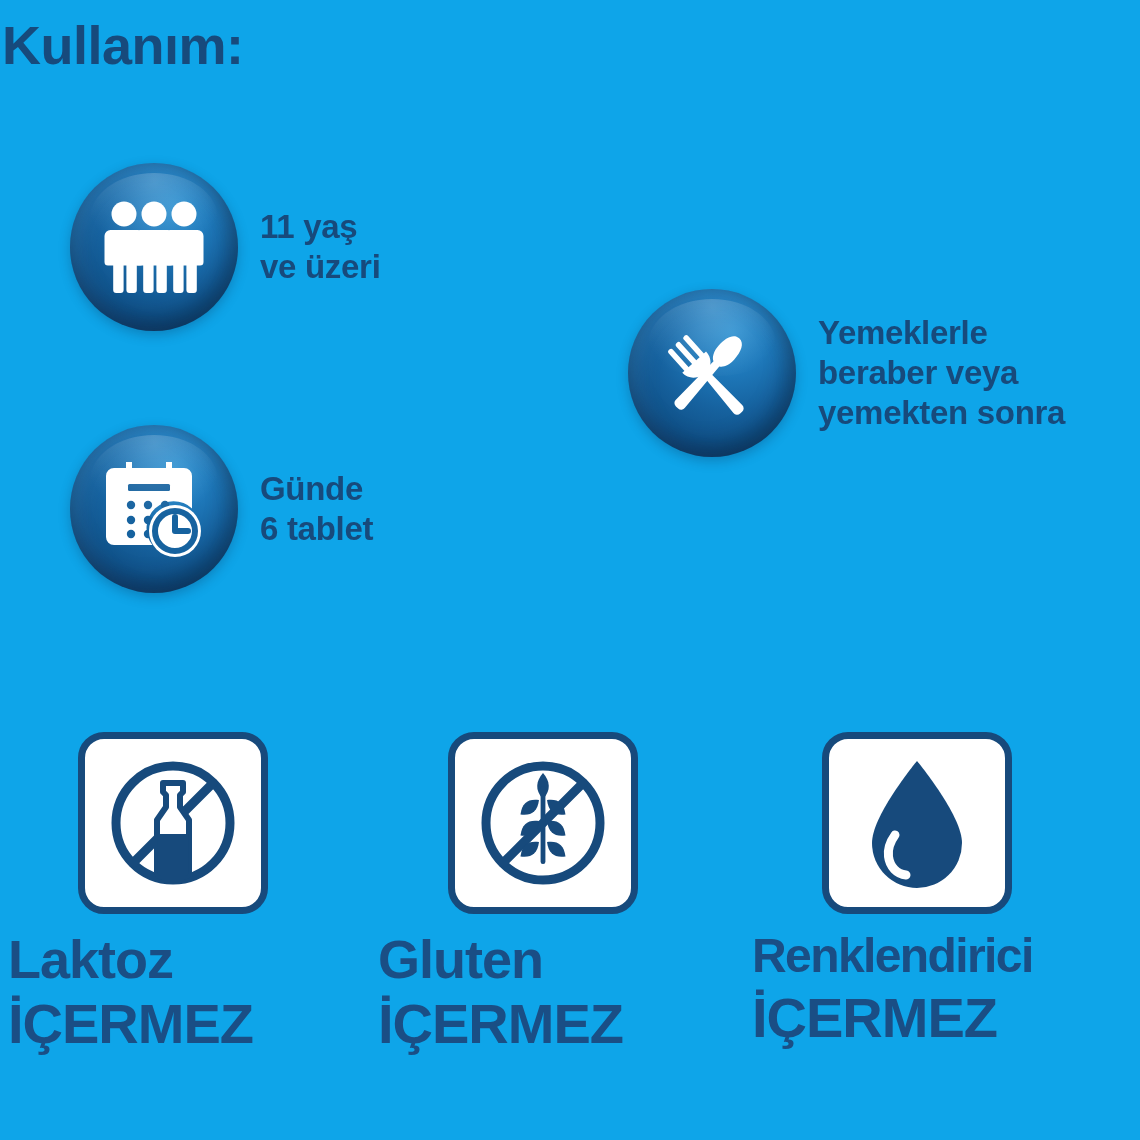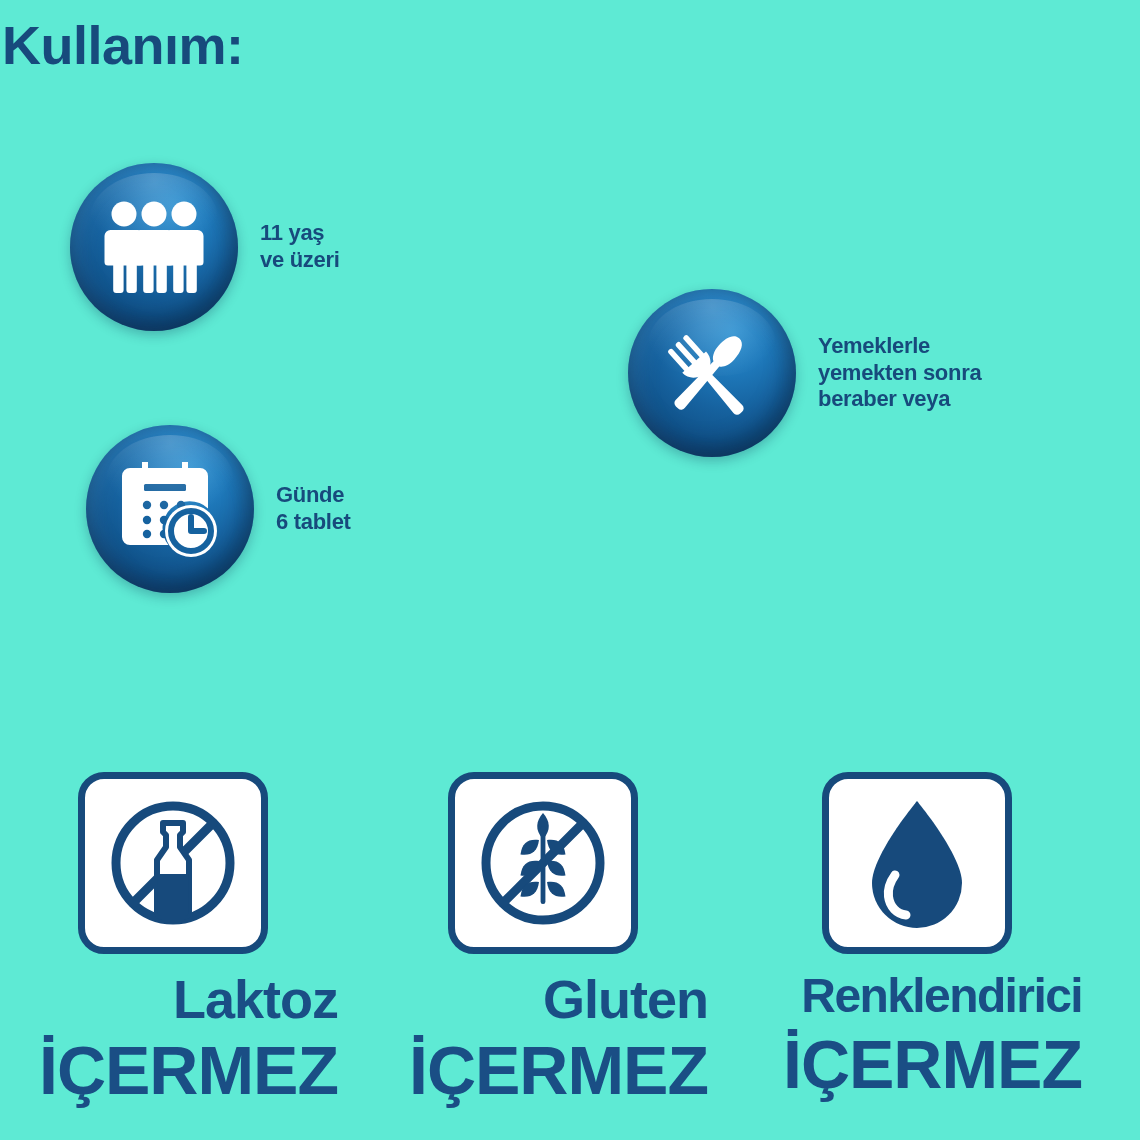--- a/index.html
+++ b/index.html
@@ -12,21 +12,21 @@
     height: 1140px;
     position: relative;
     overflow: hidden;
     font-family: "Liberation Sans", sans-serif;
     -webkit-font-smoothing: antialiased;
   }
 
   .page {
     position: absolute;
     inset: 0;
-    background: #5eead4;
+    background: #0ea5e9;
   }
 
   
   .title {
     position: absolute;
     left: 2px;
     top: 18px;
     font-size: 54px;
     font-weight: 700;
     letter-spacing: -0.5px;
@@ -35,21 +35,21 @@
     white-space: nowrap;
   }
 
   
   .usage-item {
     position: absolute;
     display: flex;
     align-items: center;
   }
   #usage-0 { left: 70px; top: 163px; }
-  #usage-1 { left: 86px; top: 425px; }
+  #usage-1 { left: 70px; top: 425px; }
   #usage-2 { left: 628px; top: 289px; }
 
   .sphere {
     position: relative;
     width: 168px;
     height: 168px;
     border-radius: 50%;
     flex: 0 0 auto;
     background:
       radial-gradient(circle at 62% 26%, #2a8fd0 0%, #1f7bbd 22%, #16629f 48%, #11548c 66%, #0d4277 82%, #0a3257 100%);
@@ -72,35 +72,35 @@
   .sphere svg {
     position: absolute;
     left: 50%;
     top: 50%;
     transform: translate(-50%, -50%);
     display: block;
   }
 
   .usage-text {
     margin-left: 22px;
-    font-size: 22px;
+    font-size: 33px;
     font-weight: 700;
     line-height: 1.22;
     color: #174a7c;
     letter-spacing: -0.3px;
     white-space: nowrap;
   }
   .usage-text .l { display: block; }
 
   
   .badge {
     position: absolute;
-    top: 772px;
+    top: 732px;
     width: 330px;
-    text-align: right;
+    text-align: left;
   }
   #badge-0 { left: 8px; }
   #badge-1 { left: 378px; }
   #badge-2 { left: 752px; }
 
   .badge-frame {
     width: 190px;
     height: 182px;
     margin: 0 auto;
     border: 7px solid #174a7c;
@@ -119,21 +119,21 @@
     font-weight: 700;
     letter-spacing: -1px;
     line-height: 1.08;
   }
   .badge-label .top {
     display: block;
     font-size: 54px;
   }
   .badge-label .bottom {
     display: block;
-    font-size: 68px;
+    font-size: 56px;
     margin-top: 6px;
   }
   #badge-2 .badge-label .top { font-size: 48px; letter-spacing: -1.6px; }
 </style>
 </head>
 <body>
 
 <div class="page">
 
   <div class="title">Kullanım:</div>
@@ -195,22 +195,22 @@
             <rect x="31" y="4" width="5.6" height="30" rx="2.6"></rect>
             <rect x="41.2" y="4" width="5.6" height="30" rx="2.6"></rect>
             <rect x="51.4" y="4" width="5.6" height="30" rx="2.6"></rect>
             <path d="M28 30h32c0 9-5.5 14-11.4 15.4L51 94a4.6 4.6 0 0 1-4.6 5h-2.6a4.6 4.6 0 0 1-4.6-5l2.4-48.6C35.6 44 28 39 28 30z"></path>
           </g>
         </svg>
       </span>
     </div>
     <div class="usage-text">
       <span class="l">Yemeklerle</span>
+      <span class="l">beraber veya</span>
       <span class="l">yemekten sonra</span>
-      <span class="l">beraber veya</span>
     </div>
   </div>
 
   <div class="badge" id="badge-0">
     <div class="badge-frame">
       <span>
         <svg width="146" height="146" viewBox="0 0 146 146">
           <circle cx="73" cy="73" r="57" fill="none" stroke="#174a7c" stroke-width="9"></circle>
           <line x1="33" y1="113" x2="113" y2="33" stroke="#174a7c" stroke-width="9" stroke-linecap="round"></line>
           <g>

